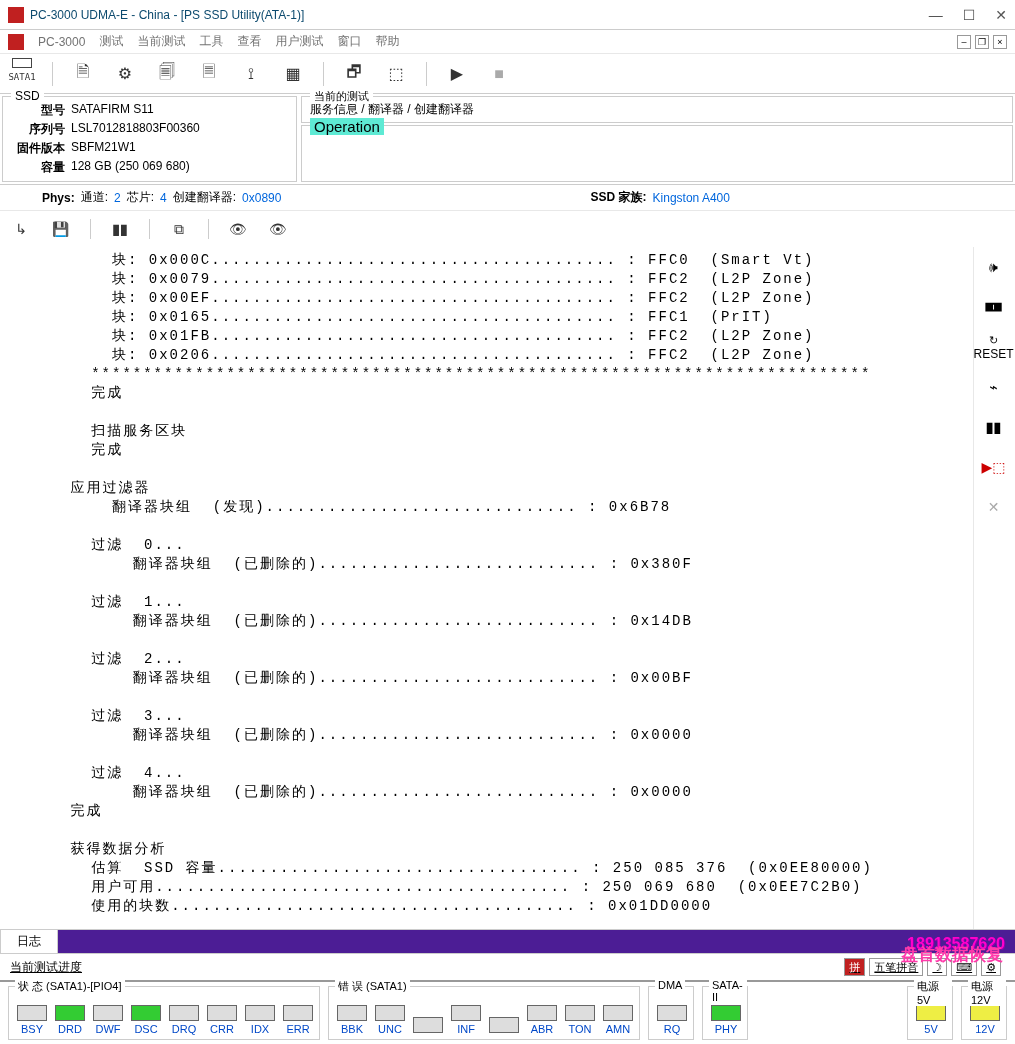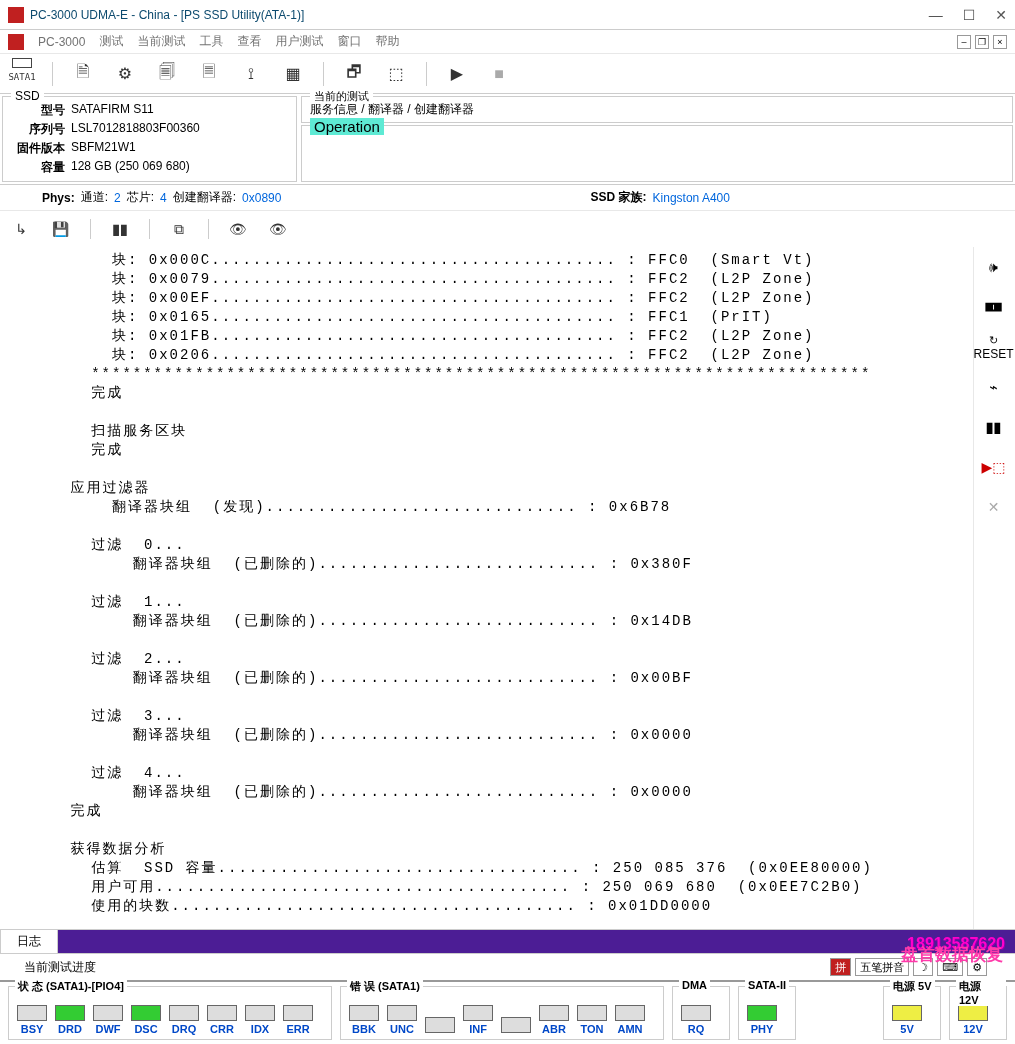--- a/index.html
+++ b/index.html
@@ -37,27 +37,27 @@
 .toolbar2 .tbtn { width: 22px; height: 22px; cursor: pointer; font-size: 14px; color: #333; display: flex; align-items: center; justify-content: center; }
 .toolbar2 .sep { width: 1px; height: 20px; background: #ccc; }
 .main-area { flex: 1; display: flex; overflow: hidden; }
 .log-area { flex: 1; font-family: 'SimSun', 'Courier New', monospace; font-size: 14px; line-height: 19px; padding: 4px 8px; overflow: auto; white-space: pre; letter-spacing: 2px; }
 .right-tools { width: 40px; display: flex; flex-direction: column; gap: 12px; padding: 6px 4px; align-items: center; border-left: 1px solid #e8e8e8; margin-right: 2px; }
 .right-tools .rtbtn { width: 28px; height: 28px; cursor: pointer; font-size: 14px; display: flex; align-items: center; justify-content: center; border: 1px solid transparent; }
 .right-tools .rtlabel { font-size: 12px; }
 .tab-bar { height: 24px; display: flex; align-items: flex-end; border-top: 1px solid #ccc; background: #4c1d95; }
 .tab-bar .tab { padding: 3px 16px; background: #fff; border: 1px solid #ccc; border-bottom: none; cursor: pointer; }
 .tab-bar .wm { margin-left: auto; padding-right: 10px; font-size: 16px; font-weight: bold; color: #ff00cc; text-shadow: 1px 1px 0 #8800aa; }
-.progress-bar { padding: 4px 24px; border-top: 1px solid #ccc; display: flex; align-items: center; }
+.progress-bar { padding: 4px 10px; border-top: 1px solid #ccc; display: flex; align-items: center; text-decoration: underline; }
 .progress-bar .lbl { flex: 1; }
 .ime-bar { display: flex; align-items: center; gap: 4px; padding: 0 4px; }
 .ime-bar .ime-item { display: flex; align-items: center; justify-content: center; height: 18px; font-size: 11px; border: 1px solid #999; padding: 0 4px; cursor: pointer; }
 .ime-bar .red { background: #c02020; color: #fff; }
 .status-bar { height: 64px; border-top: 2px solid #999; display: flex; gap: 8px; padding: 4px 8px; }
-.status-group { border: 1px solid #ccc; padding: 2px 16px 4px 6px; position: relative; display: flex; gap: 4px; align-items: flex-end; font-weight: bold; }
+.status-group { border: 1px solid #ccc; padding: 2px 4px 4px 6px; position: relative; display: flex; gap: 4px; align-items: flex-end; }
 .status-group legend { position: absolute; top: -8px; left: 6px; background: #fff; padding: 0 3px; font-size: 11px; }
 .led-cell { display: flex; flex-direction: column; align-items: center; width: 34px; }
 .led { width: 30px; height: 16px; border: 1px solid #666; margin-bottom: 2px; }
 .led.on-green { background: #3c3; }
 .led.off { background: #ddd; }
 .led.on-yellow { background: #ee4; }
 .led-lbl { font-size: 11px; color: #0048c8; }
 .watermark { position: absolute; right: 12px; top: 943px; font-size: 17px; font-weight: bold; color: #ff3aaa; pointer-events: none; }
 </style>
 </head>

